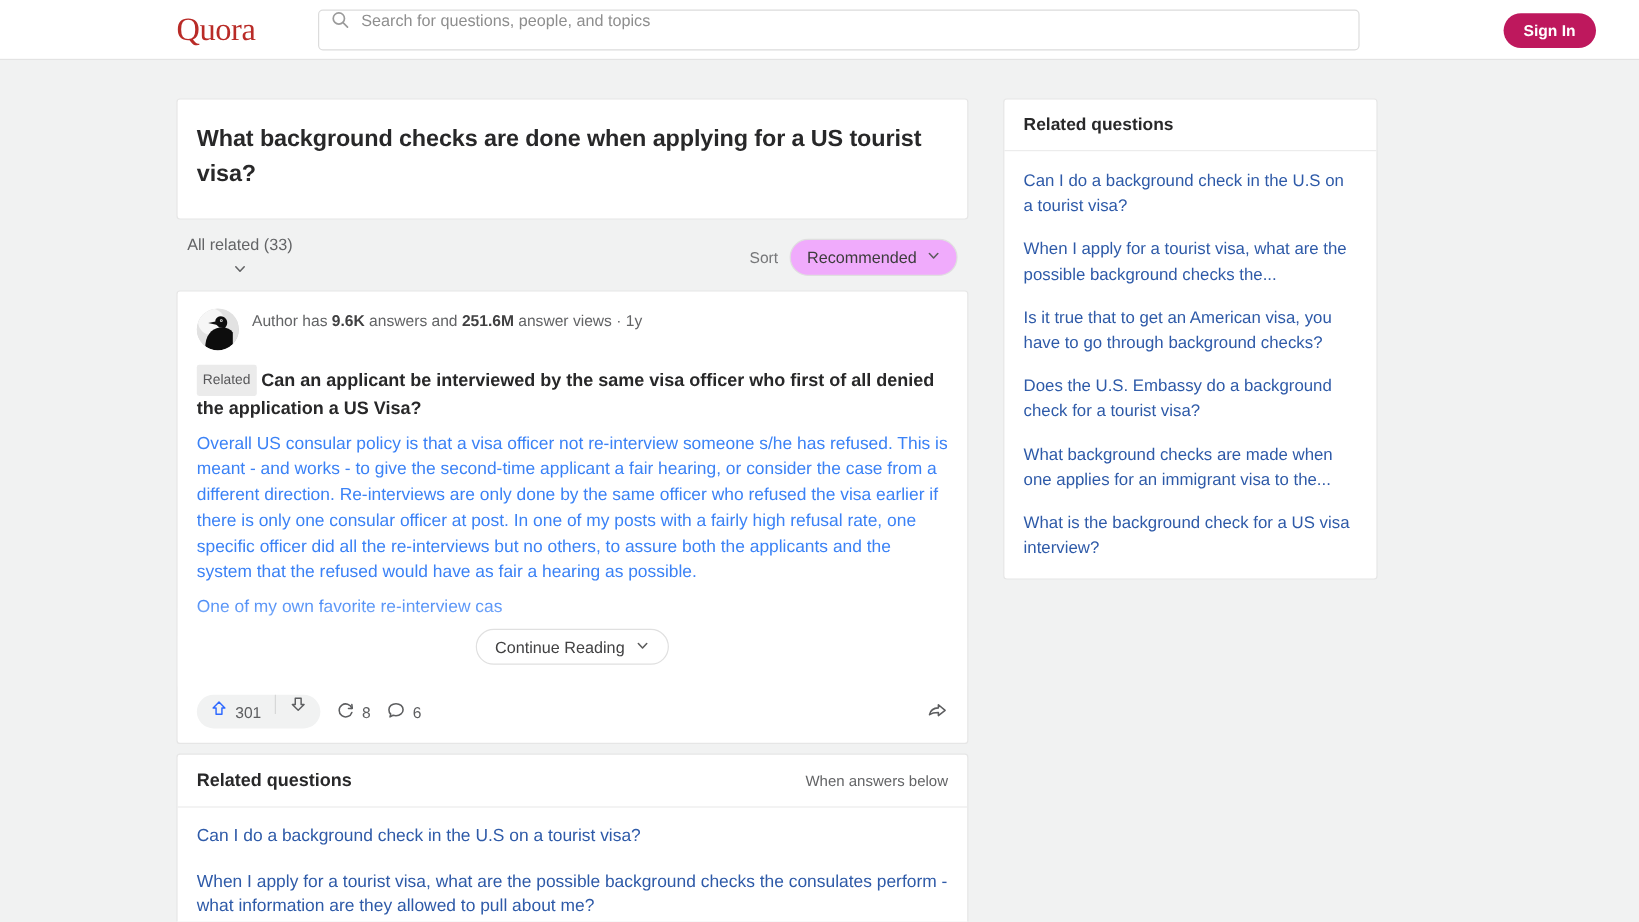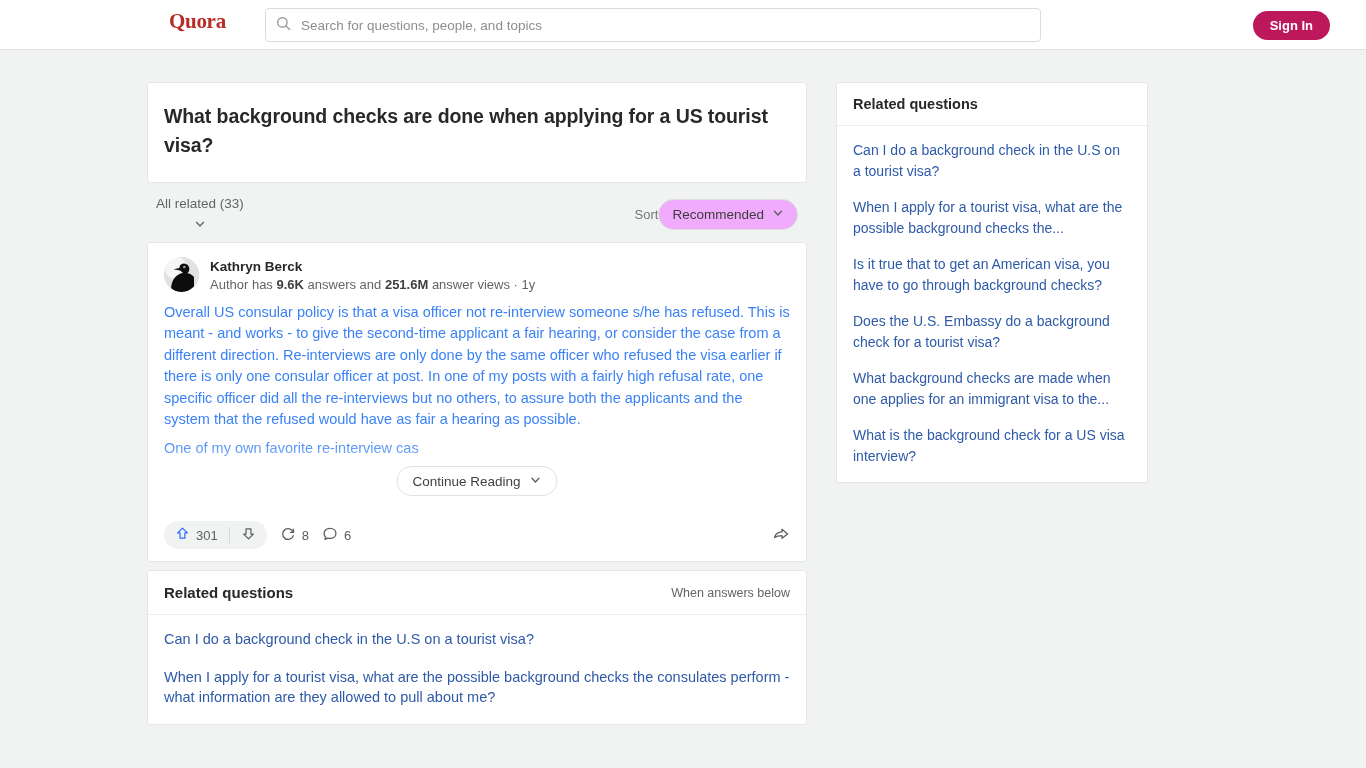--- a/index.html
+++ b/index.html
@@ -18,37 +18,36 @@
     background: #ffffff;
     border-bottom: 1px solid #e3e3e3;
     display: flex;
     align-items: center;
   }
   .logo {
     position: absolute;
     left: 147px;
     top: 9px;
     font-family: "Liberation Serif", serif;
-    font-size: 21px;
-    font-weight: bold;
+    font-size: 27px;
+    font-weight: normal;
     color: #b92b27;
     letter-spacing: -0.3px;
-    margin-left: 22px;
   }
   .search-wrap {
     position: absolute;
     left: 265px;
     top: 8px;
-    width: 776px;
+    width: 868px;
     height: 34px;
     border: 1px solid #dcdcdc;
     border-radius: 4px;
     background: #fff;
     display: flex;
-    align-items: center;
+    align-items: flex-start;
     padding: 0 10px;
   }
   .search-icon { flex: 0 0 auto; margin-right: 8px; display:block; }
   .search-input {
     border: none;
     outline: none;
     width: 100%;
     font-family: "Liberation Sans", sans-serif;
     font-size: 13.5px;
     color: #2b2b2b;
@@ -120,20 +119,21 @@
     align-items: center;
     gap: 7px;
     font-size: 13.5px;
     color: #636466;
     cursor: pointer;
     flex-direction: column;
   }
   .filter-right {
     display: flex;
     align-items: center;
+    gap: 10px;
   }
   .sort-label { font-size: 13px; color: #767779; }
   .pill {
     display: inline-flex;
     align-items: center;
     gap: 8px;
     border: 1px solid #dfdfdf;
     border-radius: 16px;
     background: #f0abfc;
     height: 31px;
@@ -225,21 +225,20 @@
 
   .action-bar {
     display: flex;
     align-items: center;
     justify-content: space-between;
     padding: 7px 16px 12px 16px;
   }
   .action-left { display: flex; align-items: center; gap: 13px; }
   .vote-pill {
     display: inline-flex;
-    align-items: center;
     background: #f1f2f2;
     border-radius: 16px;
     height: 28px;
     padding: 0 11px;
   }
   .vote-up { display: inline-flex; align-items: center; gap: 6px; cursor: pointer; }
   .vote-count { font-size: 13px; color: #5d5e60; }
   .vote-divider { width: 1px; height: 16px; background: #d7d8d8; margin: 0 11px; }
   .action-item {
     display: inline-flex;
@@ -361,25 +360,25 @@
                 <circle cx="12" cy="11" r="11" fill="#f6f6f6"></circle>
                 <path d="M7 33 C7 23 12 17 19 16 C24 15.4 28 17 30 20 L30 35 L7 35 Z" fill="#0d0d0d"></path>
                 <path d="M19 16 C15 13 14.5 9.5 17 7.5 C19.5 5.6 23 6.6 24.5 9 C26 11.4 25.5 14.6 23 16.6 Z" fill="#0d0d0d"></path>
                 <path d="M17.6 10.4 L9.5 12.2 L17.2 13.8 Z" fill="#111"></path>
                 <circle cx="20.4" cy="10.2" r="1.15" fill="#f2f2f2"></circle>
                 <circle cx="20.4" cy="10.2" r="0.5" fill="#0d0d0d"></circle>
               </g>
             </svg>
           </div>
           <div class="byline-text">
-            <div class="author-name">Kathryn Berck</div>
             <div class="author-meta"><span>Author has </span><b>9.6K</b><span> answers and </span><b>251.6M</b><span> answer views · 1y</span></div>
           </div>
         </div>
 
+        <div class="answer-question"><span class="related-badge">Related</span><span>Can an applicant be interviewed by the same visa officer who first of all denied the application a US Visa?</span></div>
 
         <div class="answer-body">
           <p>Overall US consular policy is that a visa officer not re-interview someone s/he has refused. This is meant - and works - to give the second-time applicant a fair hearing, or consider the case from a different direction. Re-interviews are only done by the same officer who refused the visa earlier if there is only one consular officer at post. In one of my posts with a fairly high refusal rate, one specific officer did all the re-interviews but no others, to assure both the applicants and the system that the refused would have as fair a hearing as possible.</p>
         </div>
       </div>
 
       <div class="fade-zone">
         <div class="answer-body" style="padding:0 16px;">
           <p>One of my own favorite re-interview cas</p>
         </div>

